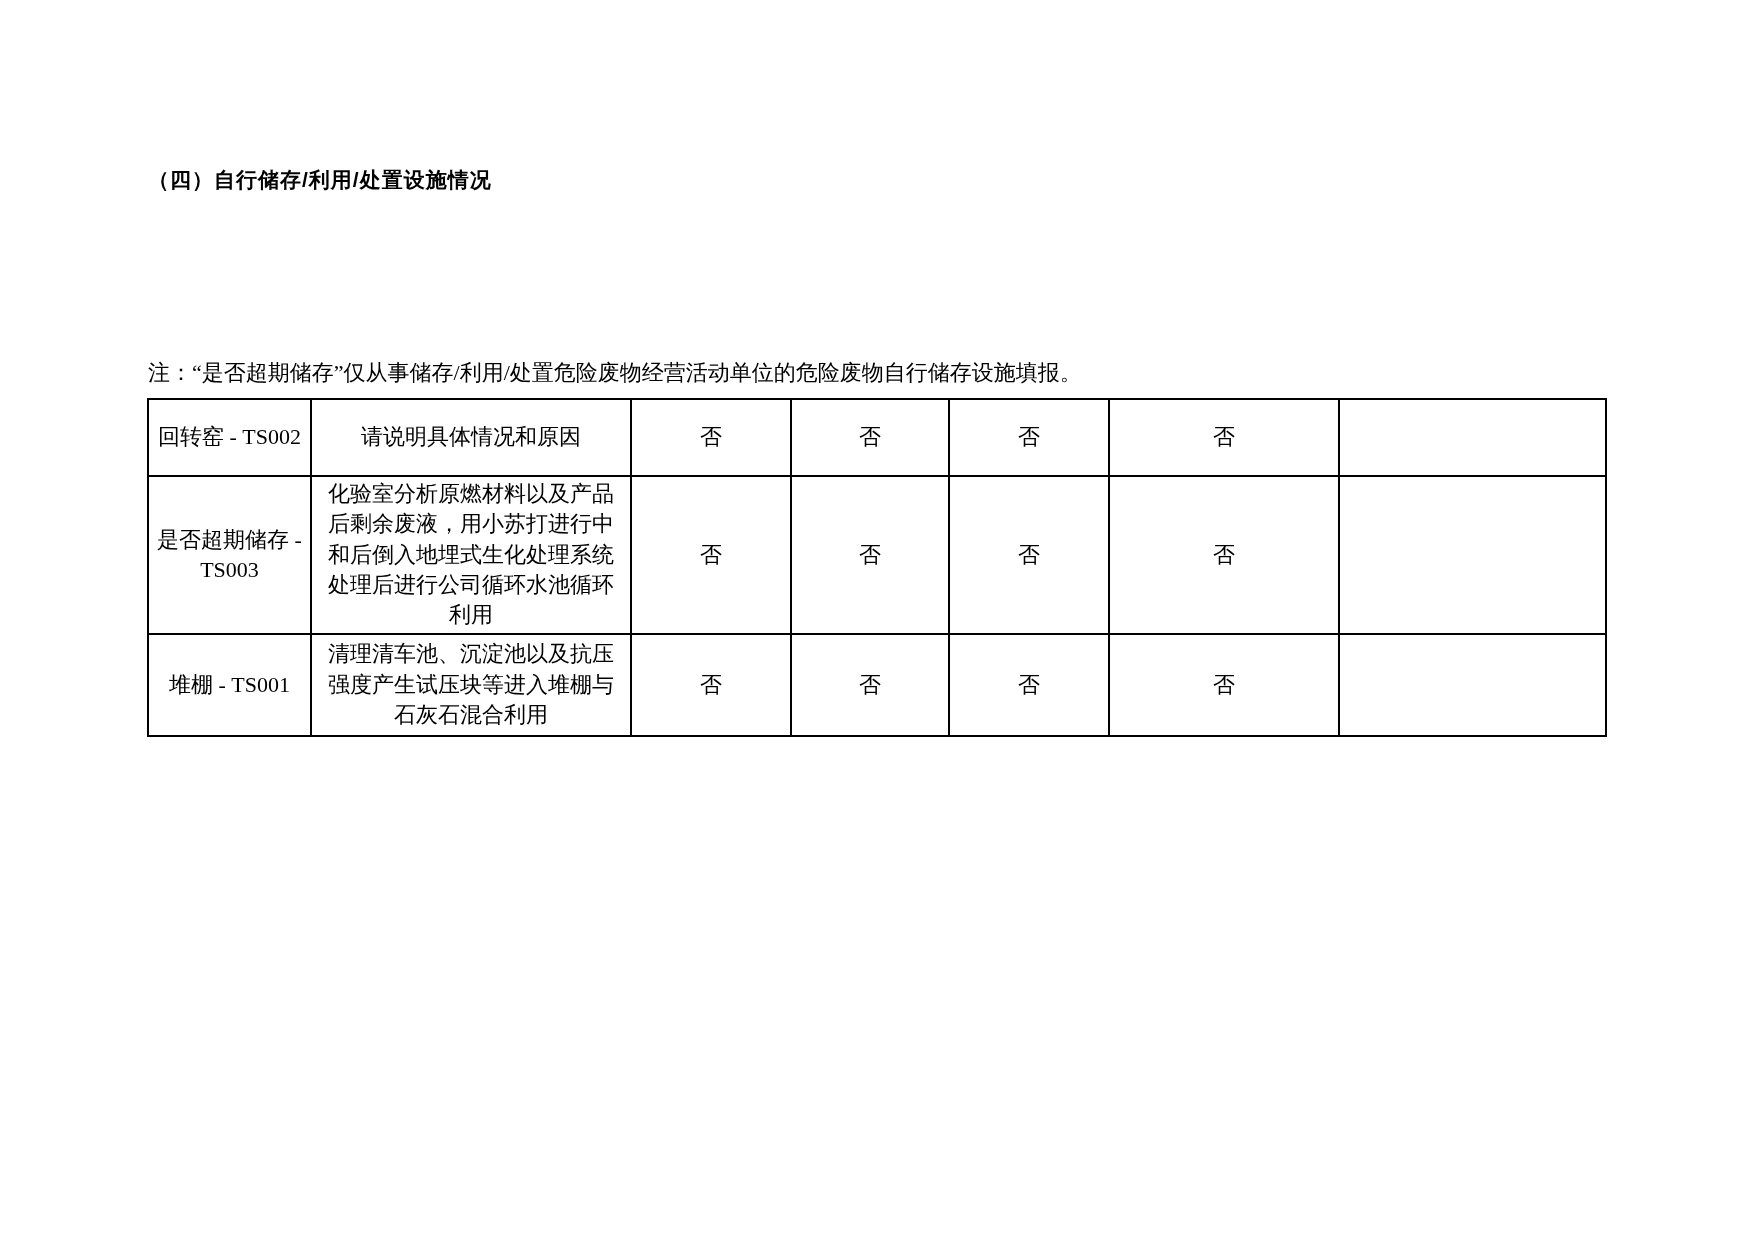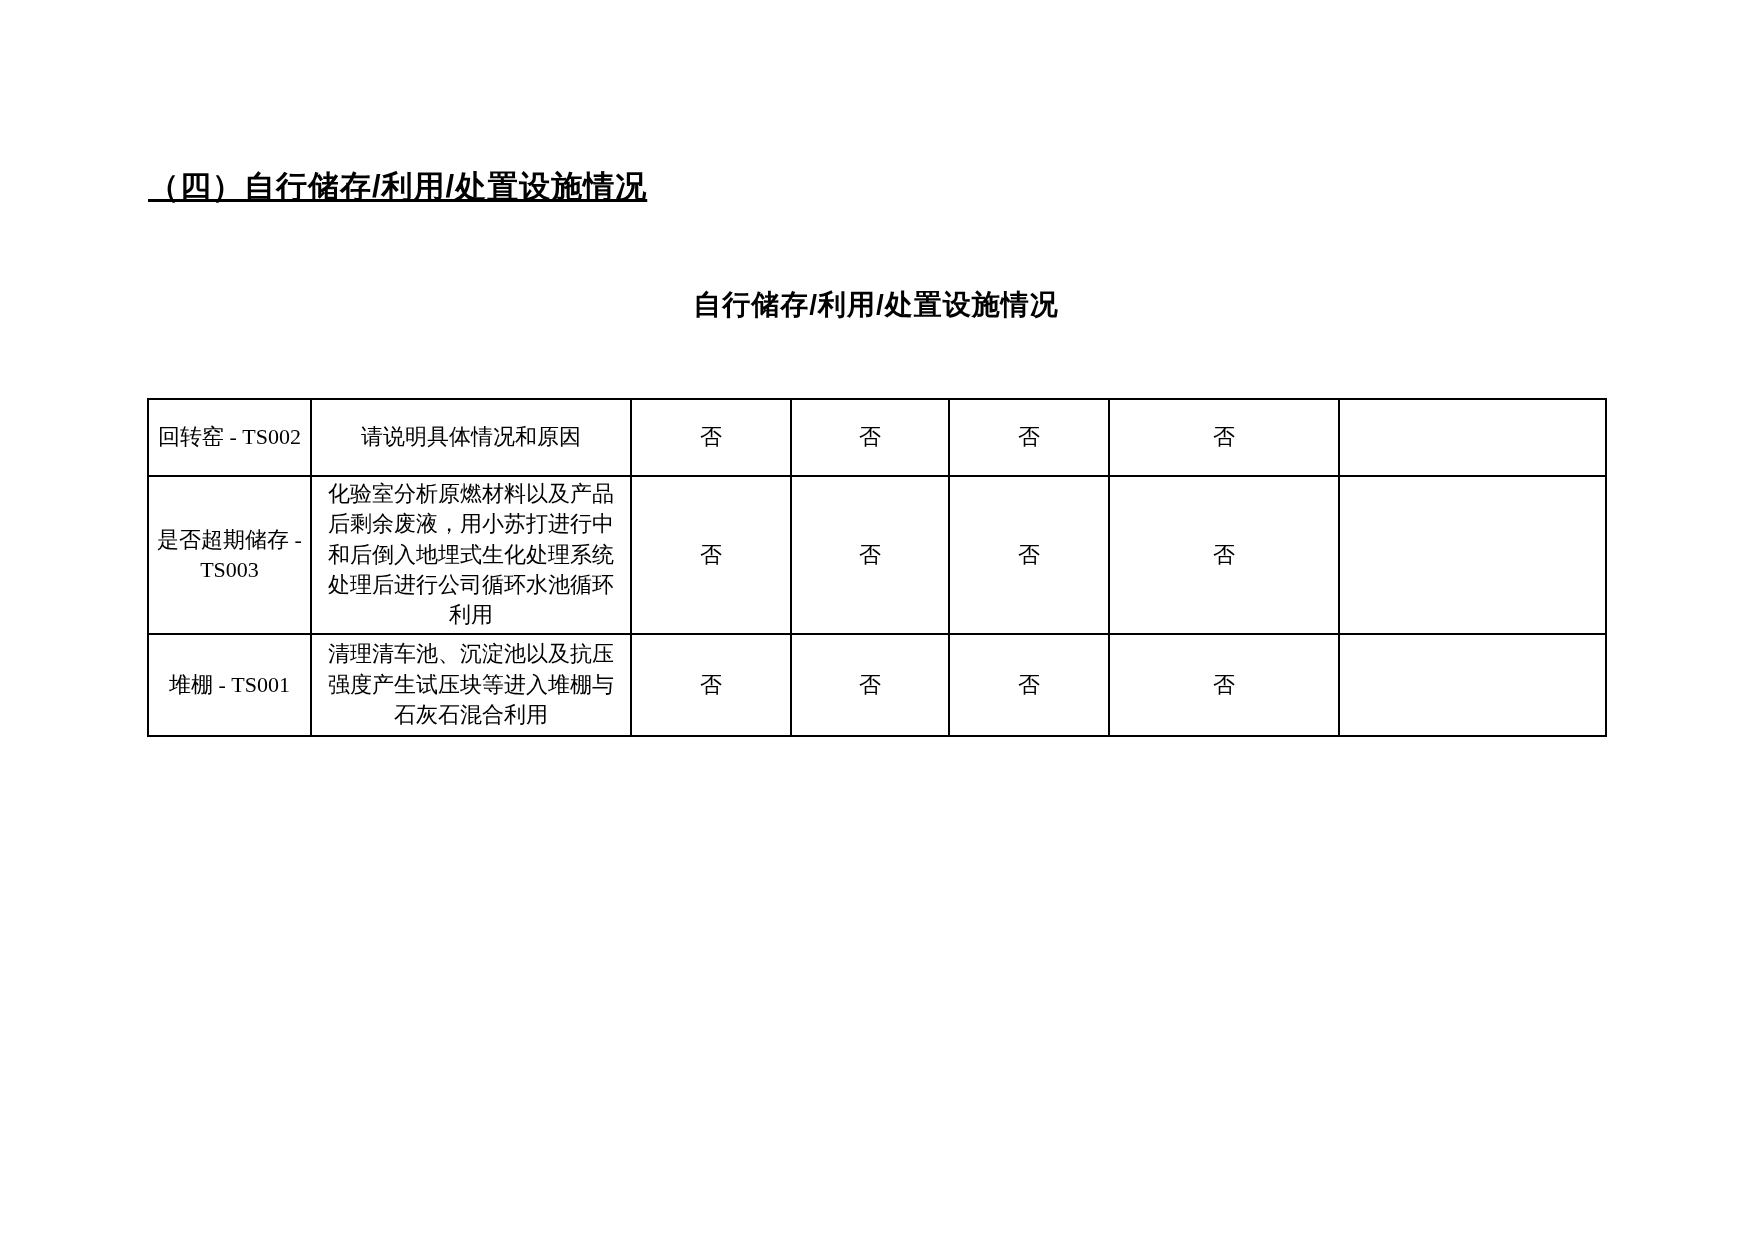--- a/index.html
+++ b/index.html
@@ -10,24 +10,23 @@
     background: #ffffff;
     font-family: "Liberation Serif", serif;
     color: #000000;
   }
   .section-title {
     position: absolute;
     left: 148px;
     top: 166px;
     font-family: "Liberation Sans", sans-serif;
     font-weight: bold;
-    font-size: 31px;
+    font-size: 21px;
     letter-spacing: 1px;
     white-space: nowrap;
-    text-decoration: underline;
   }
   .table-title {
     position: absolute;
     left: 147px;
     top: 286px;
     width: 1458px;
     text-align: center;
     font-family: "Liberation Sans", sans-serif;
     font-weight: bold;
     font-size: 28px;
@@ -73,22 +72,22 @@
   tr.data-row-1    { height: 150px; }
   tr.data-row-2    { height: 102px; }
 </style>
 </head>
 <body>
 
 <div id="page">
 
   <div class="section-title">（四）自行储存/利用/处置设施情况</div>
 
-  <div class="table-title">自行储存/利用/处置设施情况</div>
 
+  <div class="note-line">注：“是否超期储存”仅从事储存/利用/处置危险废物经营活动单位的危险废物自行储存设施填报。</div>
 
   <table class="report">
     <colgroup>
       <col style="width:163px">
       <col style="width:320px">
       <col style="width:160px">
       <col style="width:158px">
       <col style="width:160px">
       <col style="width:230px">
       <col style="width:267px">

